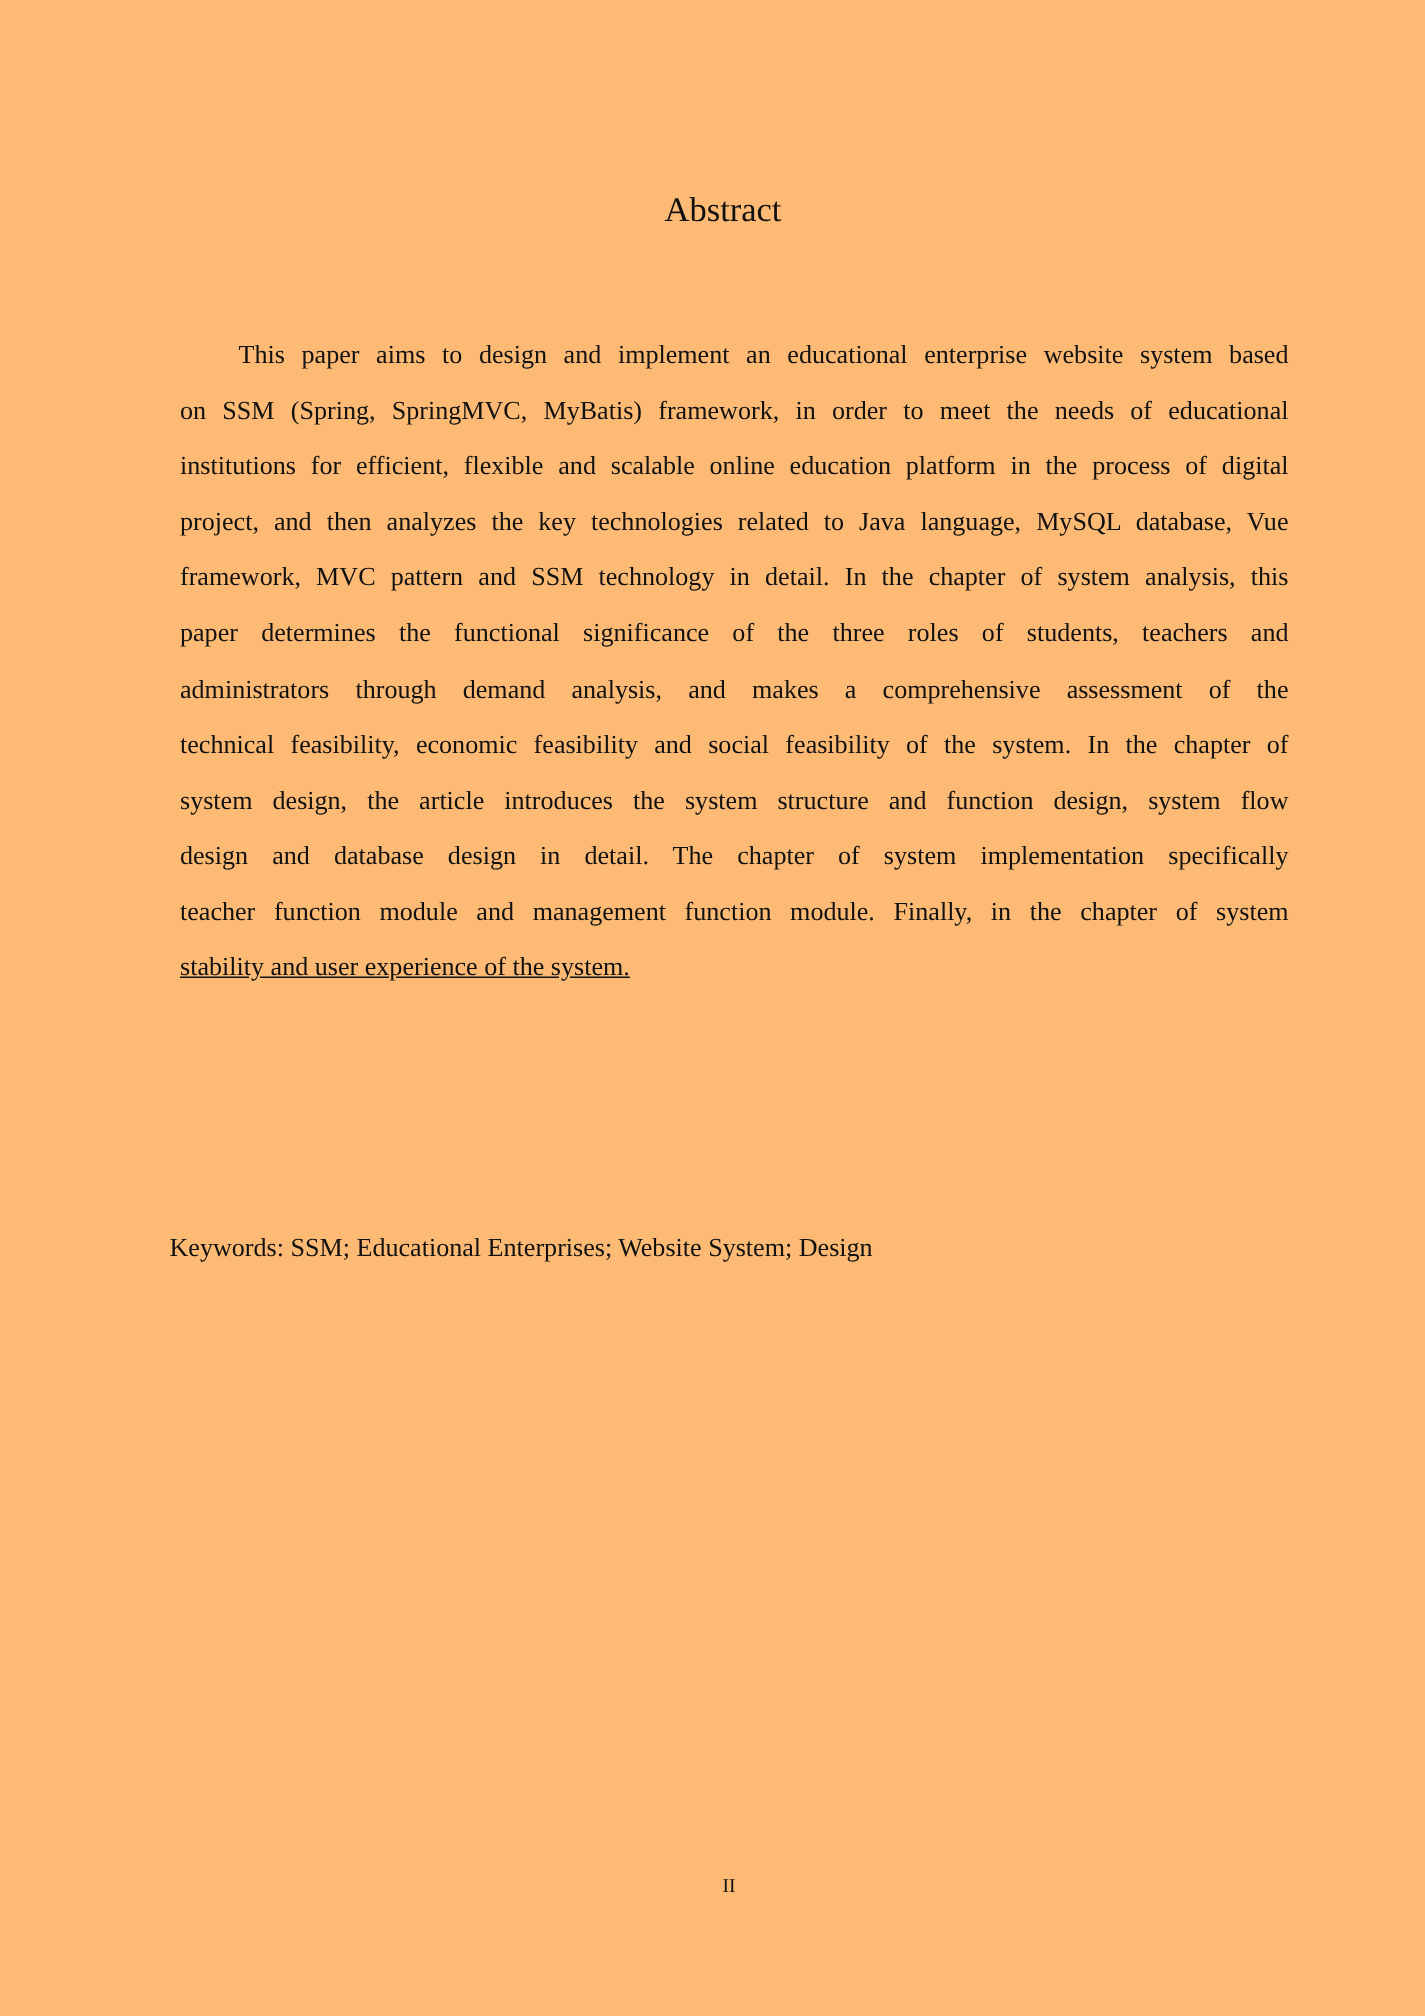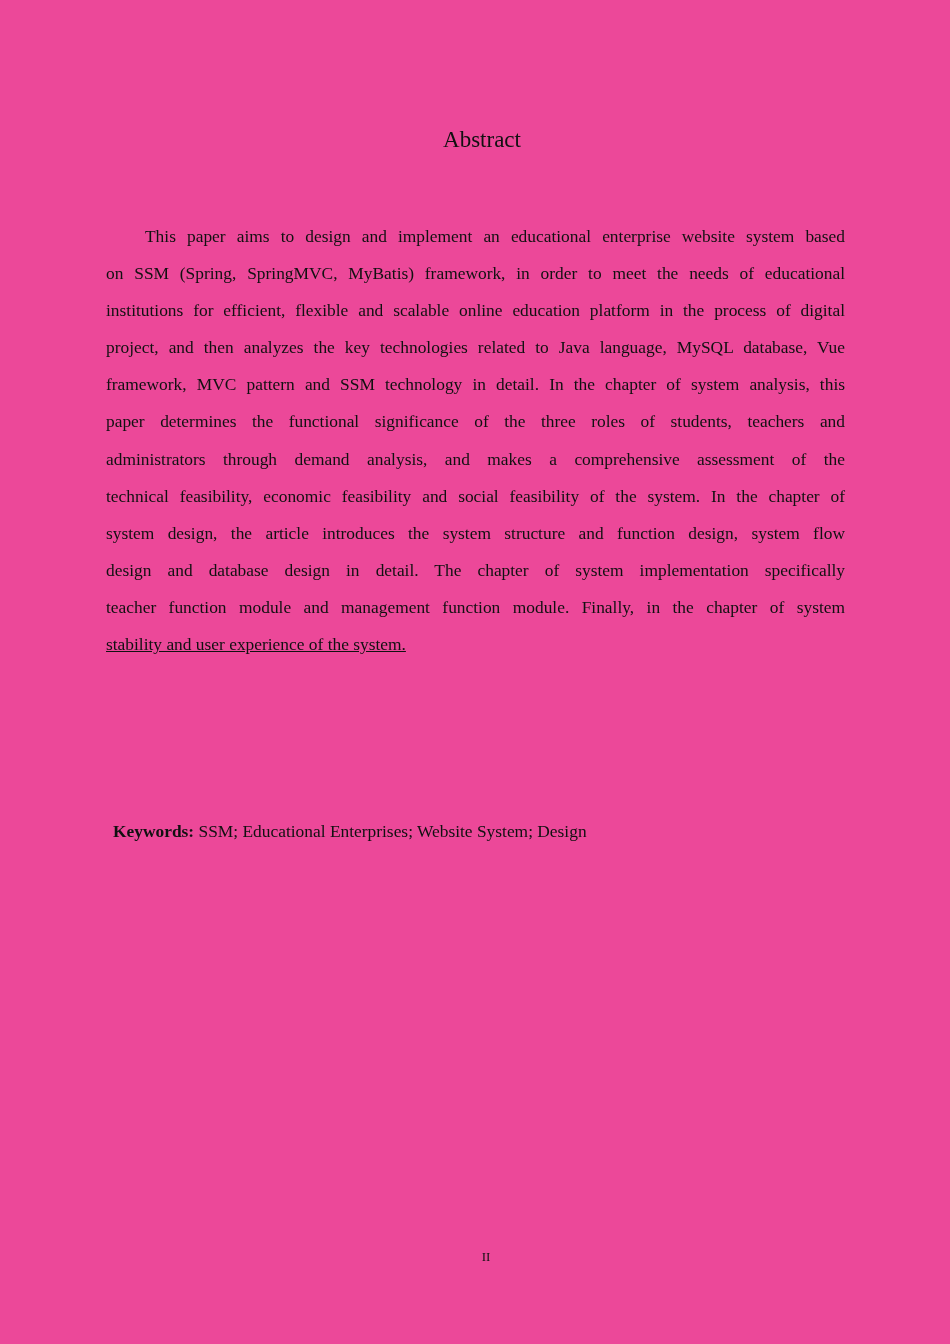--- a/index.html
+++ b/index.html
@@ -13,36 +13,36 @@
       position: relative;
       overflow: hidden;
       color: #111111;
       font-family: "Liberation Serif", "DejaVu Serif", serif;
     }
     .page {
       position: absolute;
       left: 0; top: 0;
       width: 950px;
       height: 1344px;
-      background: #ec4899;
+      background: #fdba74;
     }
     .title {
       position: absolute;
       top: 124px;
       left: 0;
       width: 964px;
       text-align: center;
       font-size: 23px;
       line-height: 32px;
       font-weight: normal;
       margin: 0;
     }
     .abstract-body {
       position: absolute;
-      left: 106px;
+      left: 120px;
       top: 218px;
       width: 739px;
       margin: 0;
     }
     .abstract-line {
       display: block;
       font-size: 17.4px;
       line-height: 37.1px;
       height: 37.1px;
       text-align: justify;
@@ -60,21 +60,21 @@
     .keywords {
       position: absolute;
       left: 113px;
       top: 816px;
       font-size: 17.4px;
       line-height: 30px;
       margin: 0;
       white-space: nowrap;
     }
     .keywords .kw-label {
-      font-weight: bold;
+      font-weight: normal;
     }
     .page-number {
       position: absolute;
       top: 1248px;
       left: 0;
       width: 972px;
       text-align: center;
       font-size: 13px;
       line-height: 18px;
     }

